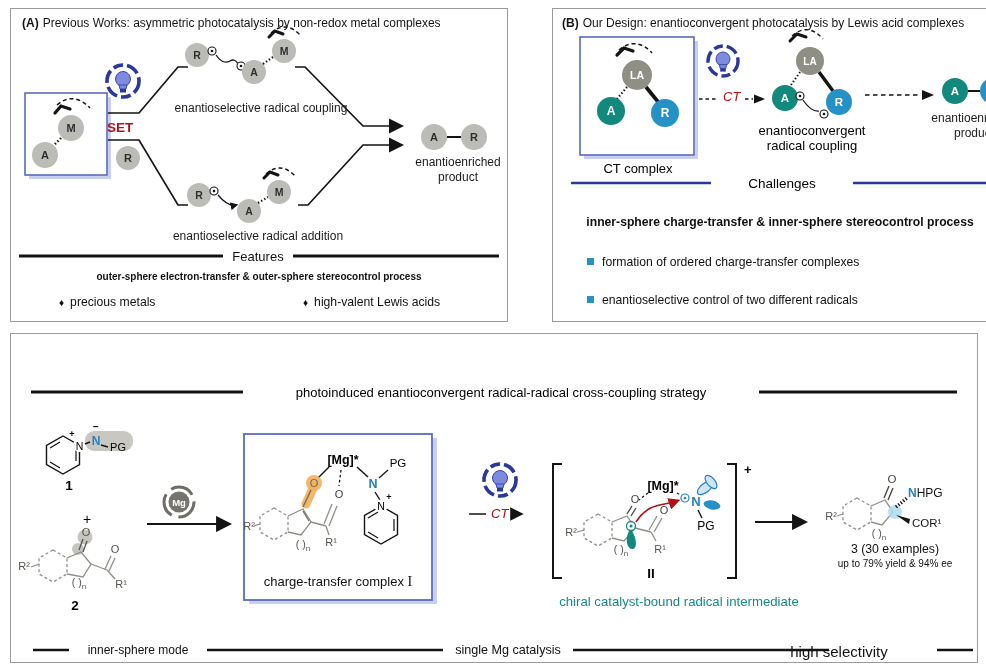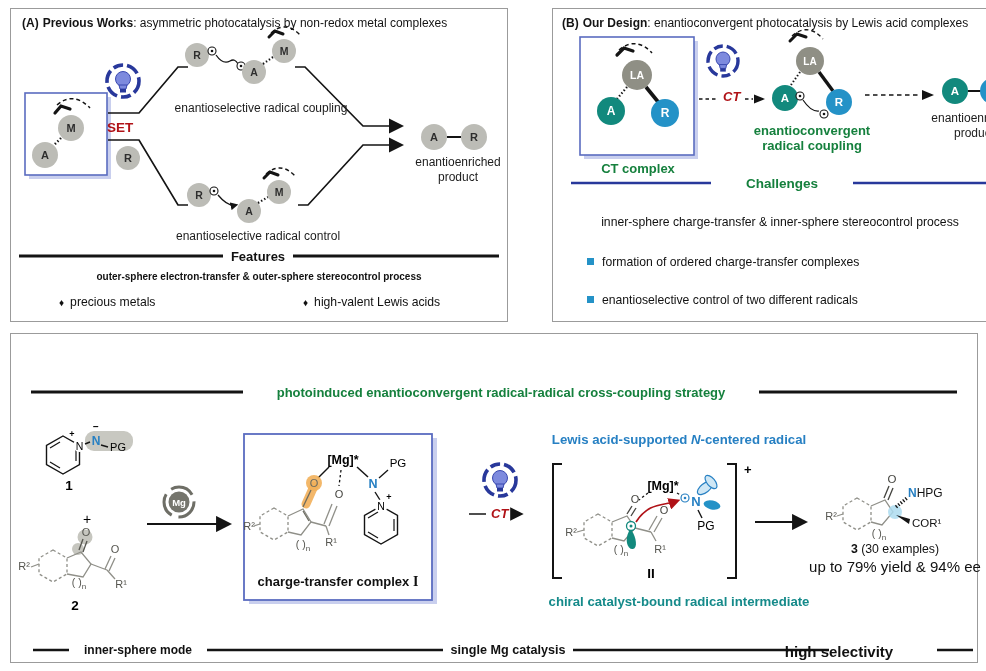--- a/index.html
+++ b/index.html
@@ -2,24 +2,24 @@
 <html><head>
 <meta charset="utf-8">
 <style>
   body{margin:0;background:#fdfdfd}
   #fig{position:relative;width:986px;height:671px;background:#fff;
        font-family:"Liberation Sans","DejaVu Sans",sans-serif;color:#111;overflow:hidden}
   .panel{position:absolute;background:#fff;border:1.3px solid #9b9b9b;box-sizing:border-box}
   .abs{position:absolute}
   .ctr{transform:translateX(-50%);text-align:center}
   .nw{white-space:nowrap}
-  .b{font-weight:700}
+  .b{font-weight:400}
   .title{position:absolute;top:7px;left:11px;font-size:12px;white-space:nowrap;color:#141414}
   .tag{font-weight:700;margin-right:4px}
-  .darkred{color:#15803d}
+  .darkred{color:#000000}
   .red{color:#b01217}
   .bluetxt{color:#2780c3}
   .tealtxt{color:#158a8a}
   .cap{font-size:12px;color:#1c1c1c;line-height:1.25}
   .cap2 span{display:block}
   .feat{font-size:10px;font-weight:700}
   .bullet-row{font-size:12.2px;white-space:nowrap}
   .sq{display:inline-block;width:7px;height:7px;background:#2492c7;margin-right:8px;vertical-align:1px}
   .dia{font-size:10px;margin-right:6px}
   .serif{font-family:"Liberation Serif","DejaVu Serif",serif}
@@ -117,21 +117,21 @@
         <text x="463" y="132" text-anchor="middle" font-size="11" font-weight="700" fill="#2e2e2e">R</text>
       </g>
 
       <g stroke="#141414" stroke-width="3">
         <line x1="8" y1="247" x2="212" y2="247"></line>
         <line x1="282" y1="247" x2="488" y2="247"></line>
       </g>
     </svg>
 
     <div class="abs cap ctr nw" style="left:250px;top:92px">enantioselective radical coupling</div>
-    <div class="abs cap ctr nw" style="left:247px;top:220px">enantioselective radical control</div>
+    <div class="abs cap ctr nw" style="left:247px;top:220px">enantioselective radical addition</div>
     <div class="abs cap cap2 ctr nw" style="left:447px;top:146px">
       <span>enantioenriched</span>
       <span>product</span>
     </div>
     <div class="abs b ctr nw" style="left:247px;top:240px;font-size:13px">Features</div>
     <div class="abs feat ctr nw" style="left:248px;top:262px">outer-sphere electron-transfer &amp; outer-sphere stereocontrol process</div>
     <div class="abs bullet-row" style="left:48px;top:286px">
       <span class="dia">♦</span><span>precious metals</span>
     </div>
     <div class="abs bullet-row" style="left:292px;top:286px">
@@ -215,21 +215,21 @@
     <div class="abs b darkred ctr nw" style="left:85px;top:152px;font-size:13px">CT complex</div>
     <div class="abs b darkred cap2 ctr nw" style="left:259px;top:114px;font-size:13px">
       <span>enantioconvergent</span>
       <span>radical coupling</span>
     </div>
     <div class="abs cap cap2 ctr nw" style="left:421px;top:102px">
       <span>enantioenriched</span>
       <span>product</span>
     </div>
     <div class="abs b darkred ctr nw" style="left:229px;top:167px;font-size:13.5px">Challenges</div>
-    <div class="abs ctr nw" style="left:227px;top:206px;font-size:12.2px;font-weight:400">inner-sphere charge-transfer &amp; inner-sphere stereocontrol process</div>
+    <div class="abs ctr nw" style="left:227px;top:206px;font-size:12.2px;font-weight:700">inner-sphere charge-transfer &amp; inner-sphere stereocontrol process</div>
     <div class="abs bullet-row" style="left:34px;top:246px">
       <span class="sq"></span><span>formation of ordered charge-transfer complexes</span>
     </div>
     <div class="abs bullet-row" style="left:34px;top:284px">
       <span class="sq"></span><span>enantioselective control of two different radicals</span>
     </div>
   </section>
 
   <section class="panel" style="left:10px;top:333px;width:968px;height:330px">
 
@@ -404,26 +404,23 @@
         <line x1="562" y1="316" x2="818" y2="316"></line>
         <line x1="926" y1="316" x2="962" y2="316"></line>
       </g>
     </svg>
 
     <div class="abs b darkred ctr nw" style="left:490px;top:51px;font-size:13px">photoinduced enantioconvergent radical-radical cross-coupling strategy</div>
     <div class="abs b red nw" style="left:480px;top:172px;font-size:13px;font-style:italic">CT</div>
     <div class="abs b ctr nw" style="left:327px;top:240px;font-size:13px">
       <span>charge-transfer complex </span><span class="serif" style="font-size:14px">I</span>
     </div>
-    <div class="abs b bluetxt ctr nw" style="left:668px;top:98px;font-size:13.2px">
-      <span>Lewis acid-supported </span><span style="font-style:italic">N</span><span>-centered radical</span>
-    </div>
     <div class="abs b tealtxt ctr nw" style="left:668px;top:260px;font-size:13.2px">chiral catalyst-bound radical intermediate</div>
     <div class="abs ctr nw" style="left:884px;top:208px;font-size:12.3px">
       <span class="b">3</span><span> (30 examples)</span>
     </div>
-    <div class="abs ctr nw" style="left:884px;top:224px;font-size:15px">up to 79% yield &amp; 94% ee</div>
+    <div class="abs ctr nw" style="left:884px;top:224px;font-size:10px">up to 79% yield &amp; 94% ee</div>
     <div class="abs b ctr nw" style="left:127px;top:309px;font-size:12px">inner-sphere mode</div>
     <div class="abs b ctr nw" style="left:497px;top:309px;font-size:12.6px">single Mg catalysis</div>
     <div class="abs b ctr nw" style="left:828px;top:309px;font-size:15px">high selectivity</div>
   </section>
 
 </div>
 
 </body></html>

